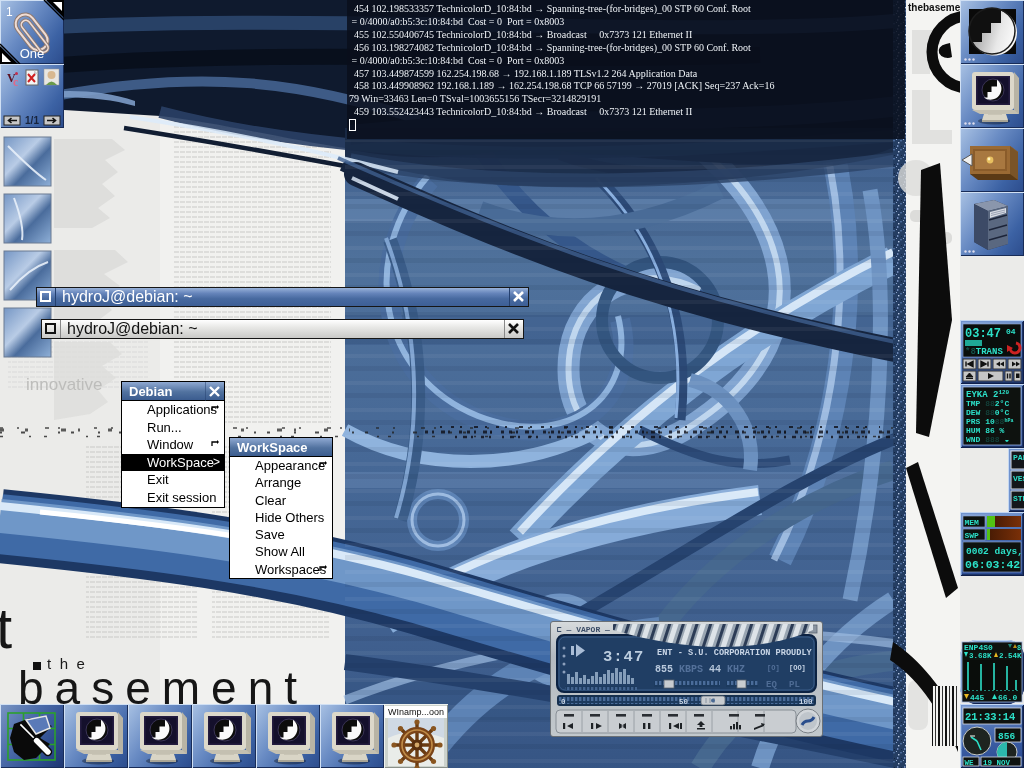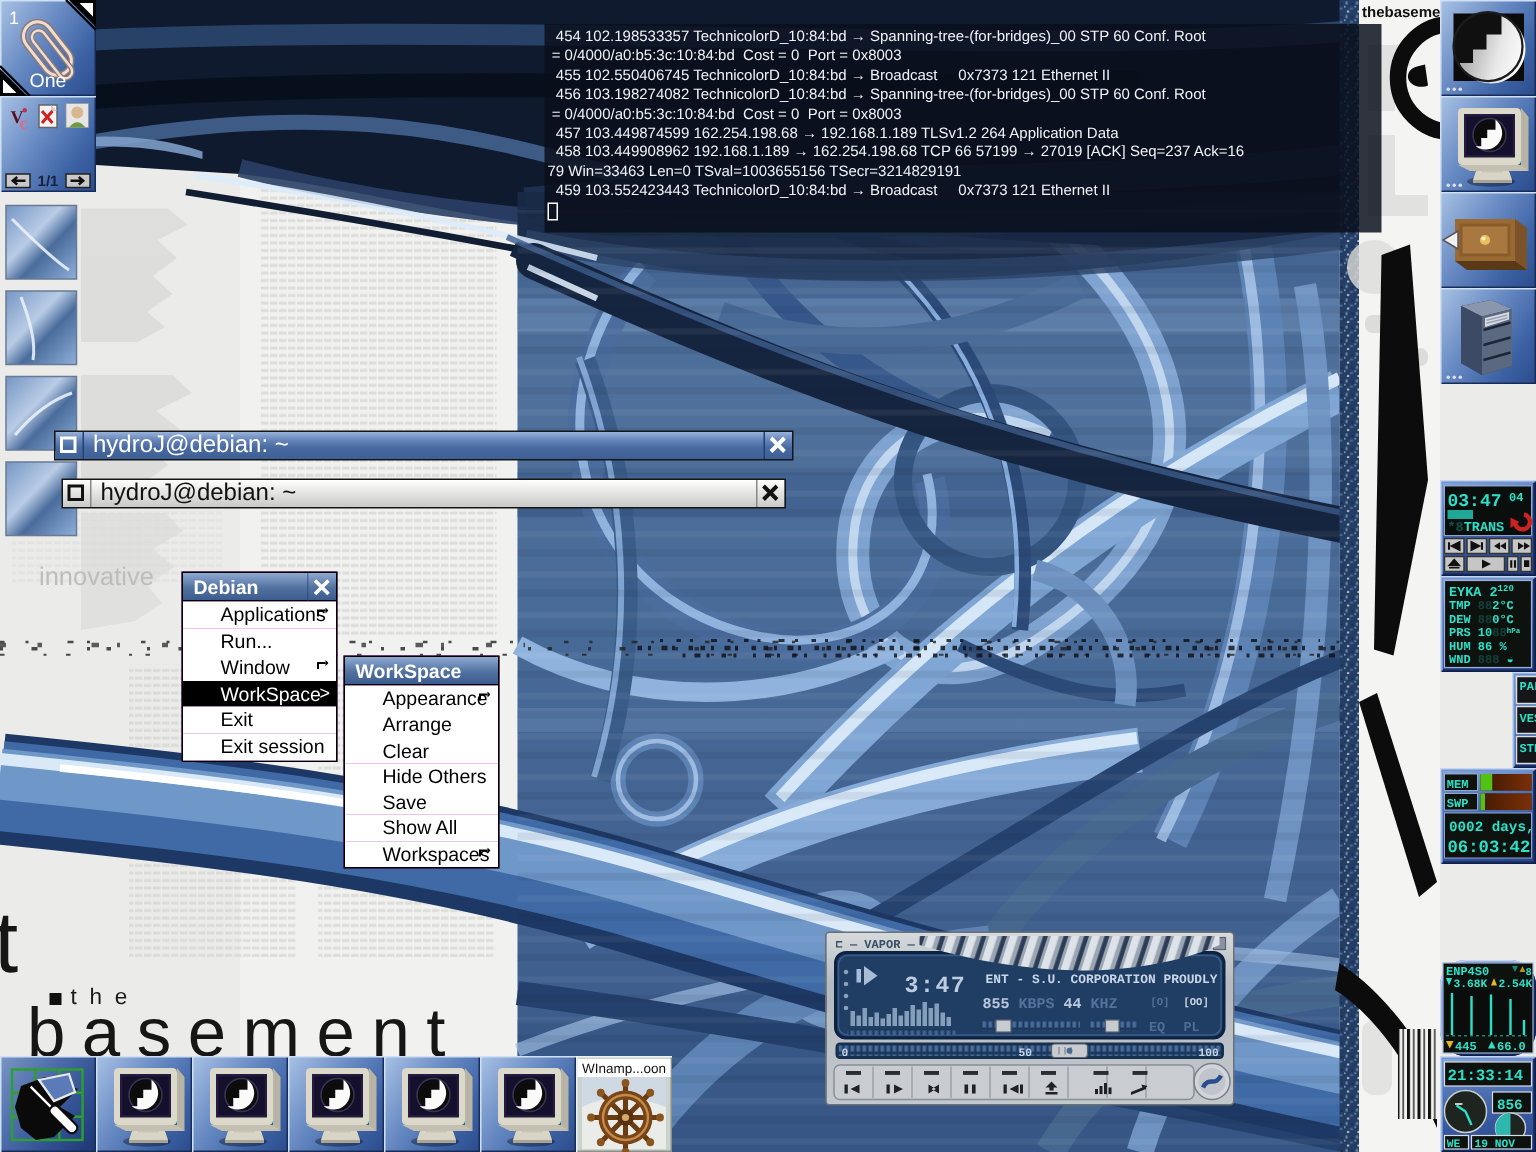--- a/index.html
+++ b/index.html
@@ -1,18 +1,18 @@
 <!DOCTYPE html>
 <html><head><meta charset="utf-8">
 <style>
 html,body{margin:0;padding:0;background:#000;}
 #root{position:relative;width:1024px;height:768px;overflow:hidden;font-family:"Liberation Sans",sans-serif;}
 #root *{box-sizing:border-box;}
 .abs{position:absolute;}
-#term{position:absolute;left:347px;top:0;width:558px;height:139px;margin:16px;background:rgba(9,14,27,0.84);color:#f0f4f8;font-family:Liberation Sans, sans-serif;font-size:10px;line-height:12.9px;padding:3px 0 0 2px;white-space:pre;}
+#term{position:absolute;left:347px;top:0;width:558px;height:139px;margin:0;background:rgba(9,14,27,0.84);color:#f0f4f8;font-family:Liberation Serif, serif;font-size:10px;line-height:12.9px;padding:3px 0 0 2px;white-space:pre;}
 .tb{position:absolute;height:20px;border:1px solid #161616;display:flex;align-items:stretch;}
 .tb .btn{width:19px;position:relative;flex:none;}
 .tb .ttl{flex:1;font-size:16px;font-weight:normal;line-height:18px;padding-left:6px;}
 .tb1{background:linear-gradient(180deg,#98b2d9 0%,#6584ba 30%,#47699f 60%,#3d5f96 100%);color:#fff;}
 .tb1 .btn-l{border-right:1px solid #24406f;}
 .tb1 .btn-r{border-left:1px solid #24406f;}
 .tb2{background:linear-gradient(180deg,#ffffff 0%,#e8e8e6 40%,#c9c9c7 100%);color:#111;}
 .tb2 .btn-l{border-right:1px solid #888;}
 .tb2 .btn-r{border-left:1px solid #888;}
 .menu{position:absolute;border:1px solid #000;background:#a21caf;}

